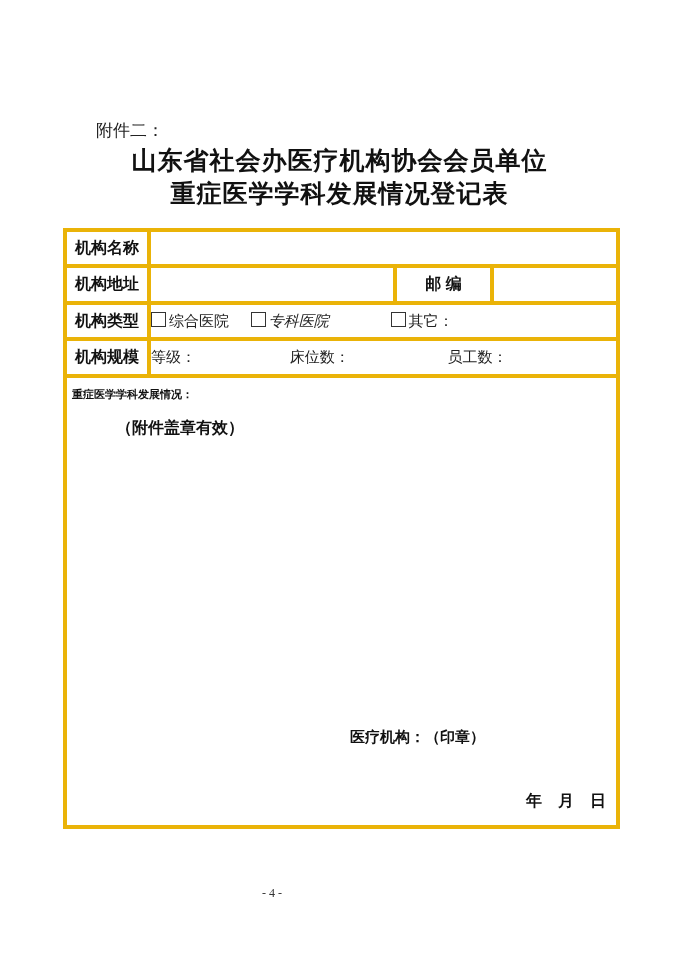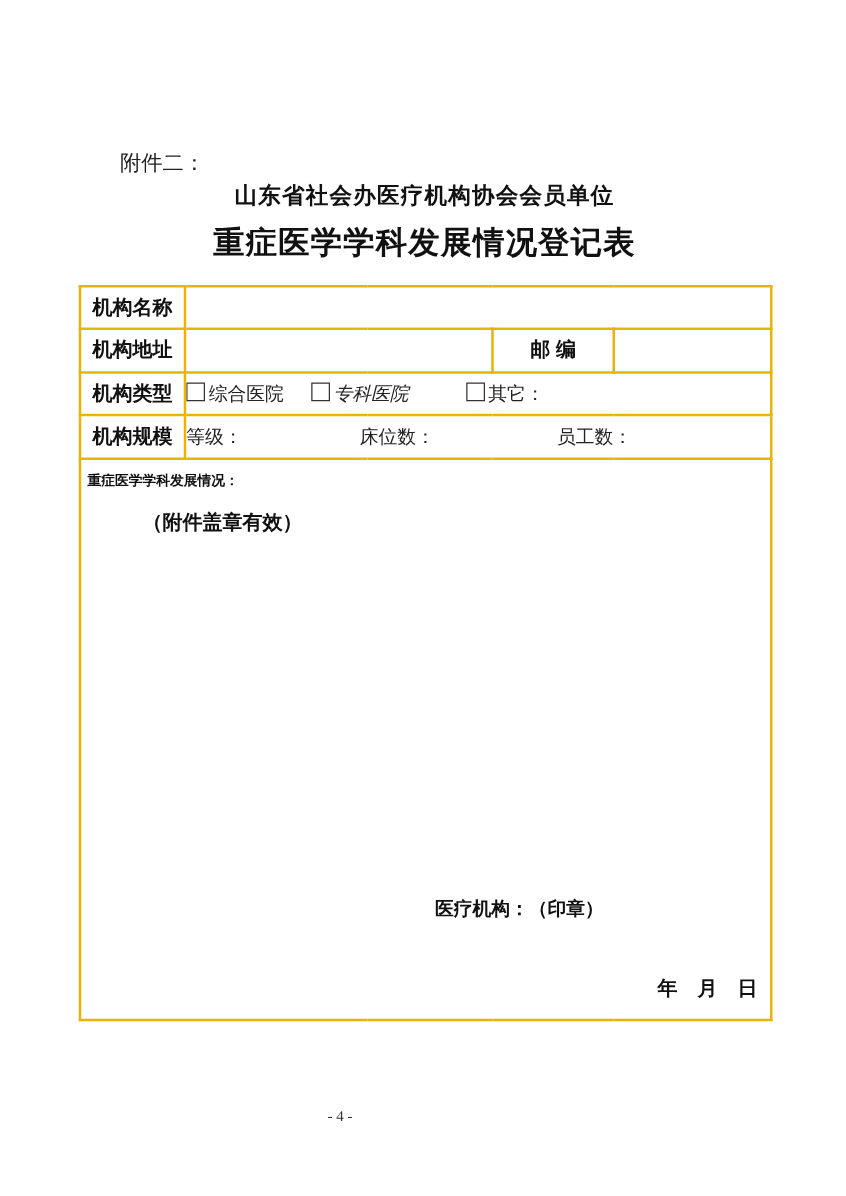--- a/index.html
+++ b/index.html
@@ -25,21 +25,21 @@
     top: 119px;
     font-size: 17px;
     color: #222;
   }
   .title-line1 {
     position: absolute;
     left: 63px;
     width: 553px;
     top: 144px;
     text-align: center;
-    font-size: 18px;
+    font-size: 25px;
     letter-spacing: 1px;
     color: #111;
   }
   .title-line2 {
     position: absolute;
     left: 63px;
     width: 553px;
     top: 177px;
     text-align: center;
     font-size: 25px;
@@ -50,21 +50,21 @@
   table.form-table {
     position: absolute;
     left: 63px;
     top: 228px;
     width: 553px;
     table-layout: fixed;
     border-collapse: collapse;
     border: 2px solid #000;
   }
   table.form-table td {
-    border: 2px solid #eab308;
+    border: 4px solid #eab308;
     padding: 0;
     overflow: hidden;
   }
   td.lbl {
     text-align: center;
     vertical-align: middle;
     font-family: "Liberation Sans", sans-serif;
     font-weight: bold;
     font-size: 16px;
     color: #111;
@@ -87,21 +87,21 @@
   .cbx {
     display: inline-block;
     width: 13px;
     height: 13px;
     border: 1px solid #333;
     vertical-align: -1px;
     margin-right: 3px;
     background: #fff;
   }
   .opt2 { margin-left: 18px; font-style: italic; }
-  .opt3 { margin-left: 30px; padding-left: 12px; }
+  .opt3 { margin-left: 46px; padding-left: 12px; }
   .scale2 { margin-left: 90px; }
   .scale3 { margin-left: 94px; }
 
   td.dev-cell {
     height: 447px;
     vertical-align: top;
     position: relative;
   }
   .dev-title {
     font-family: "Liberation Sans", sans-serif;

